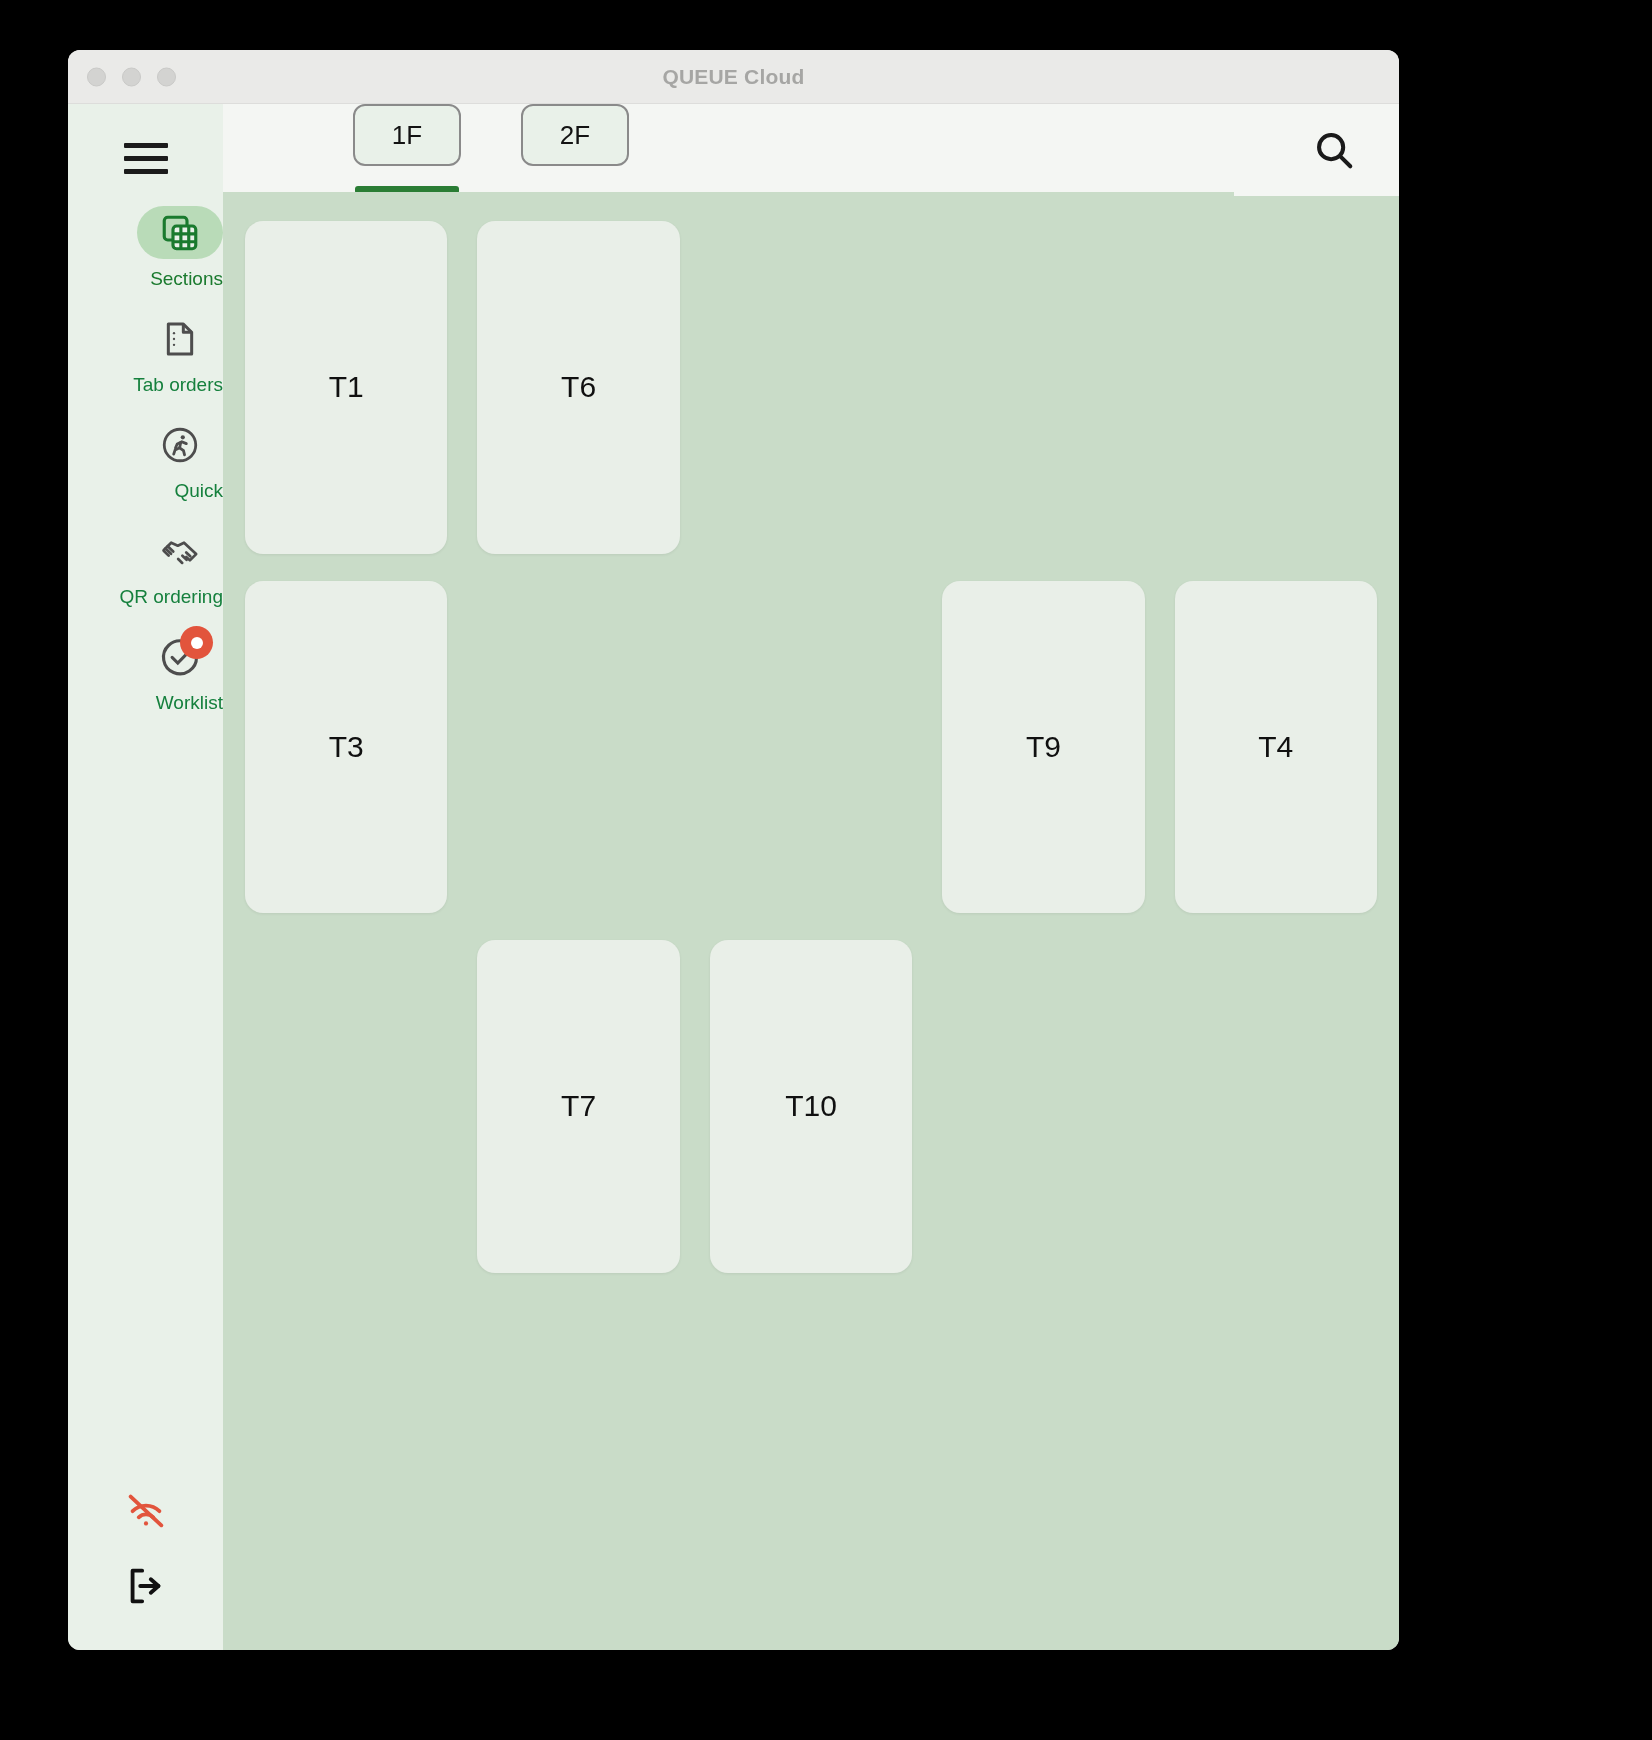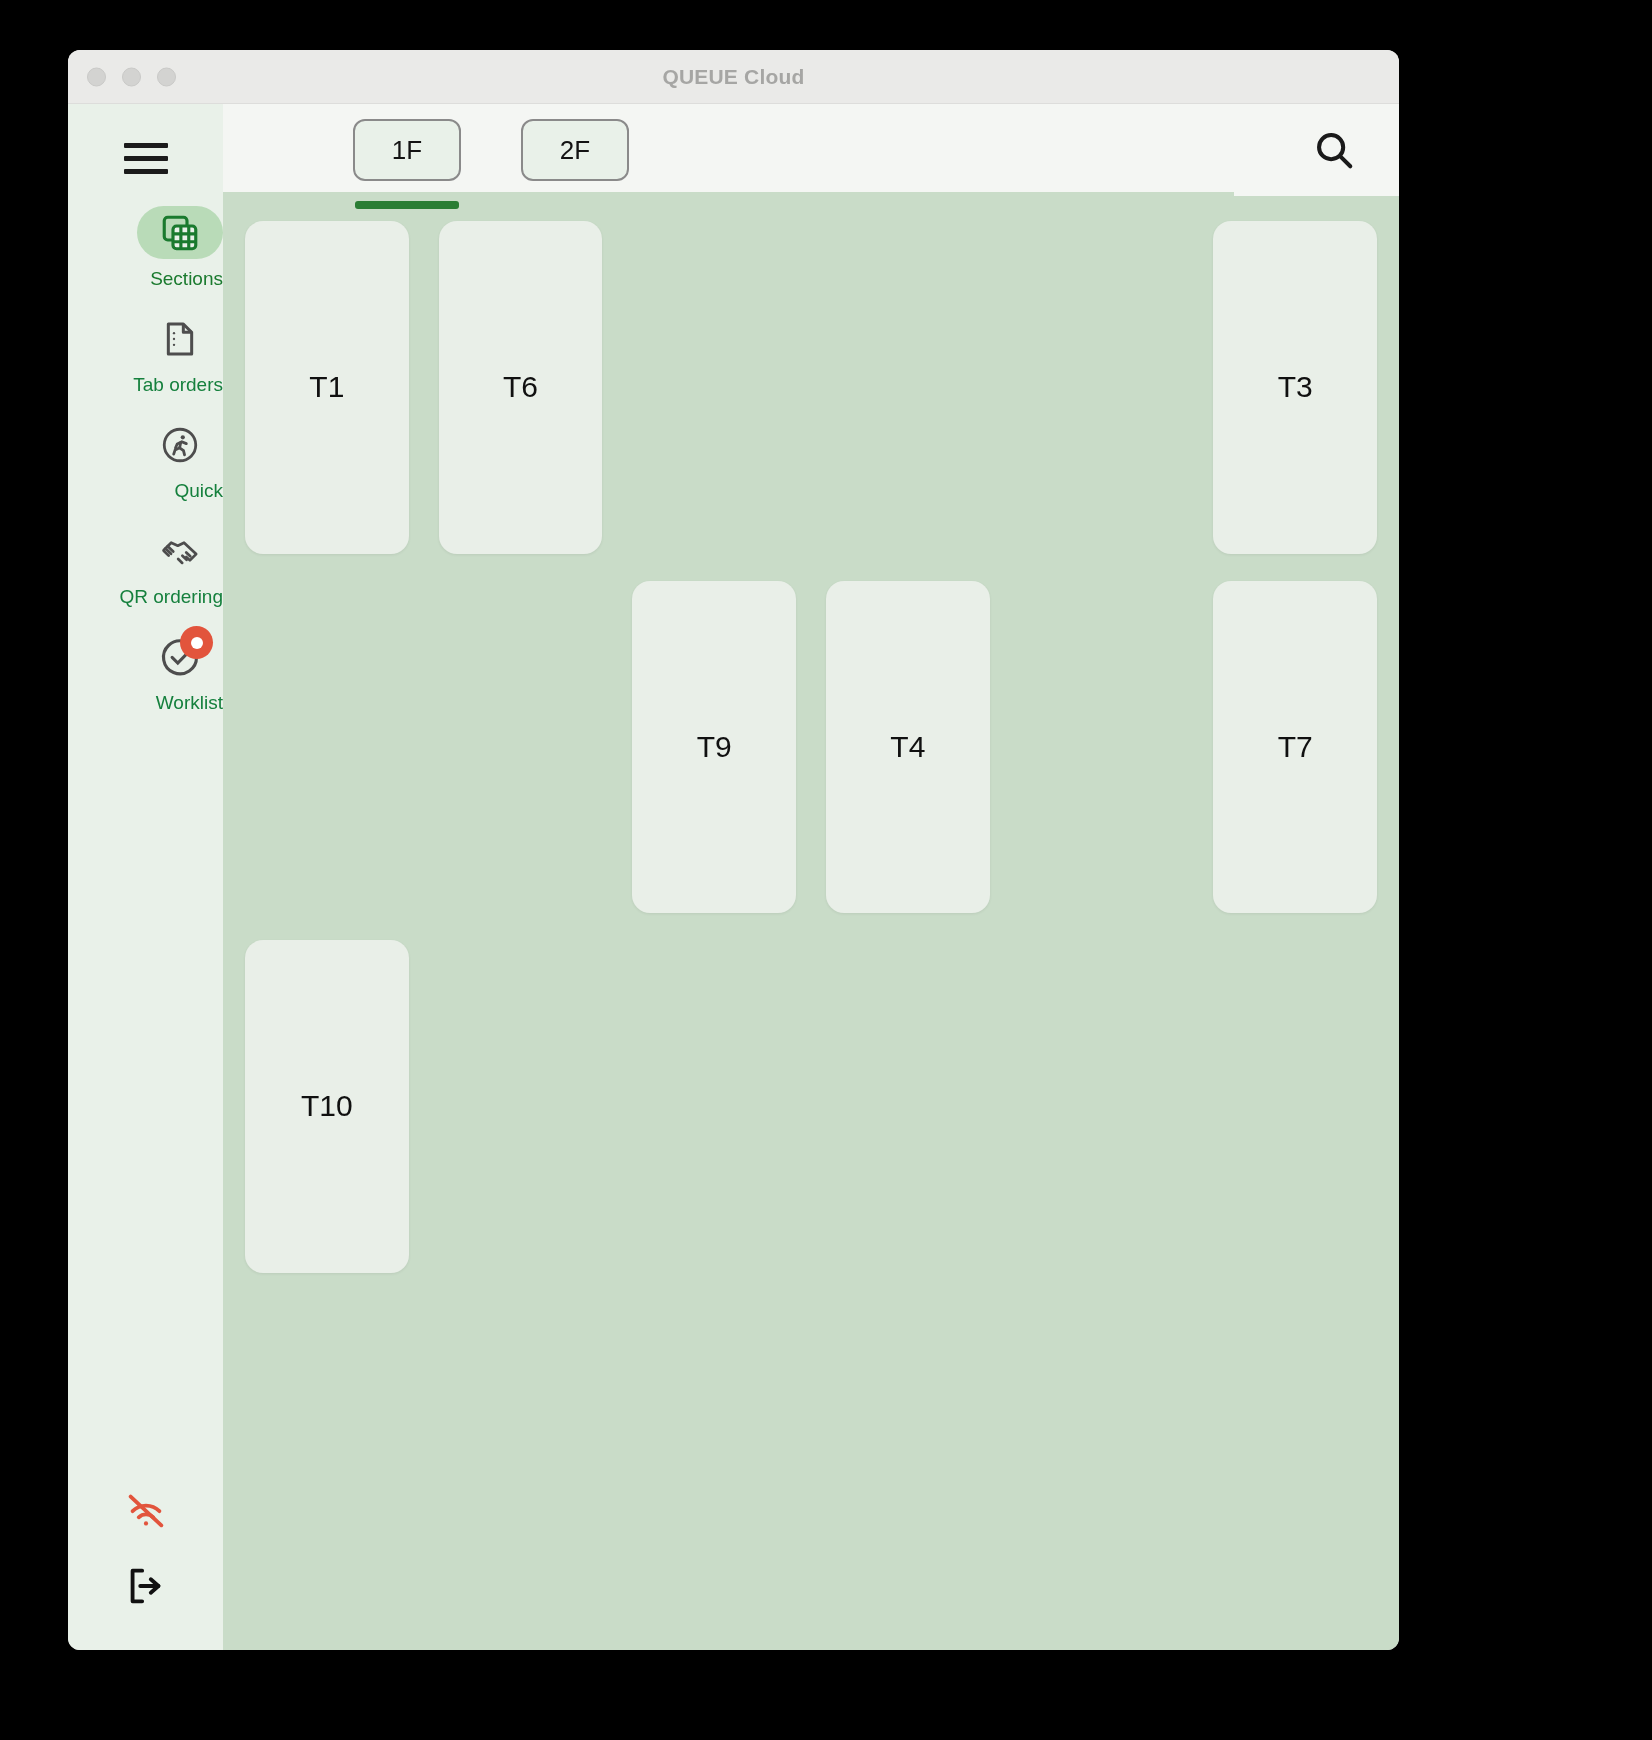--- a/index.html
+++ b/index.html
@@ -177,21 +177,21 @@
     display: flex;
     flex-direction: column;
     min-width: 0;
     background: #c9dcc8;
   }
 
   #tabbar {
     flex: 0 0 92px;
     background: #f4f6f3;
     display: flex;
-    align-items: center;
+    align-items: flex-start;
     position: relative;
     padding-left: 130px;
     box-sizing: border-box;
   }
   .floor-tab {
     min-width: 108px;
     height: 62px;
     border: 2px solid #8a8a8a;
     border-radius: 12px;
     background: #e9f1e9;
@@ -247,21 +247,21 @@
   #table-area {
     flex: 1 1 auto;
     padding: 20px 22px 18px 22px;
     box-sizing: border-box;
     overflow: hidden;
   }
   #table-grid {
     width: 100%;
     height: 100%;
     display: grid;
-    grid-template-columns: repeat(6, 1fr);
+    grid-template-columns: repeat(5, 1fr);
     grid-template-rows: repeat(4, 1fr);
     gap: 27px 30px;
   }
   .table-card {
     background: #e9efe8;
     border-radius: 18px;
     display: flex;
     align-items: center;
     justify-content: center;
     font-size: 30px;

